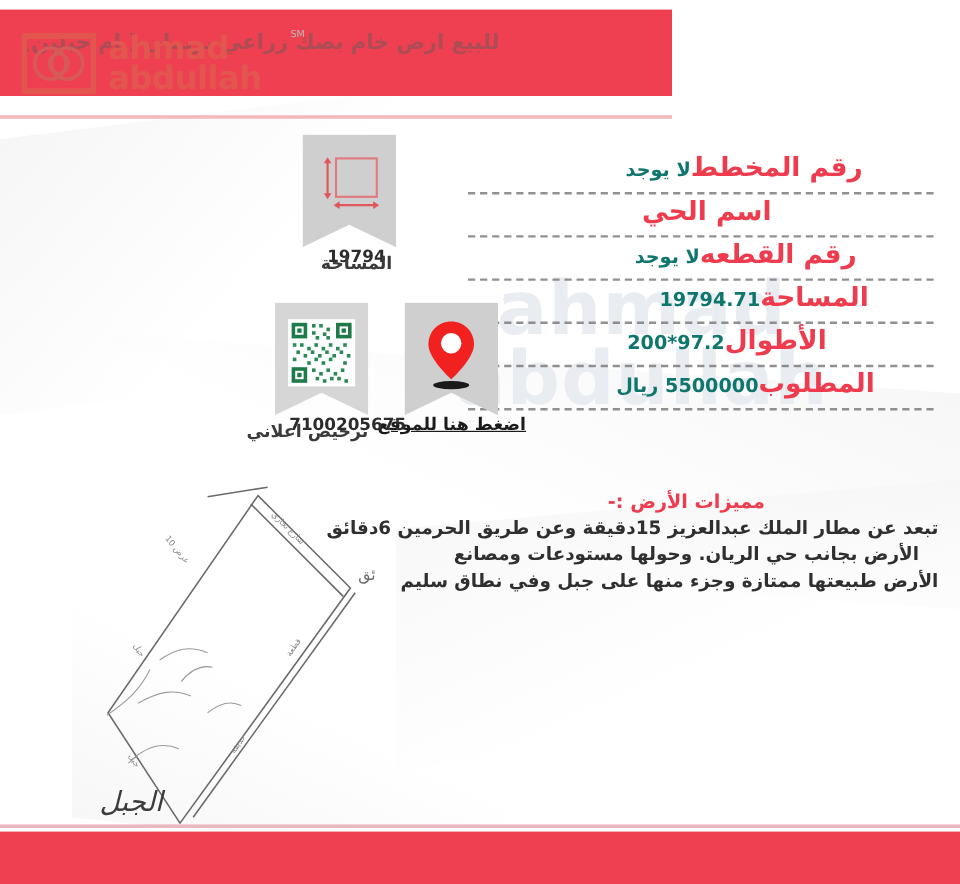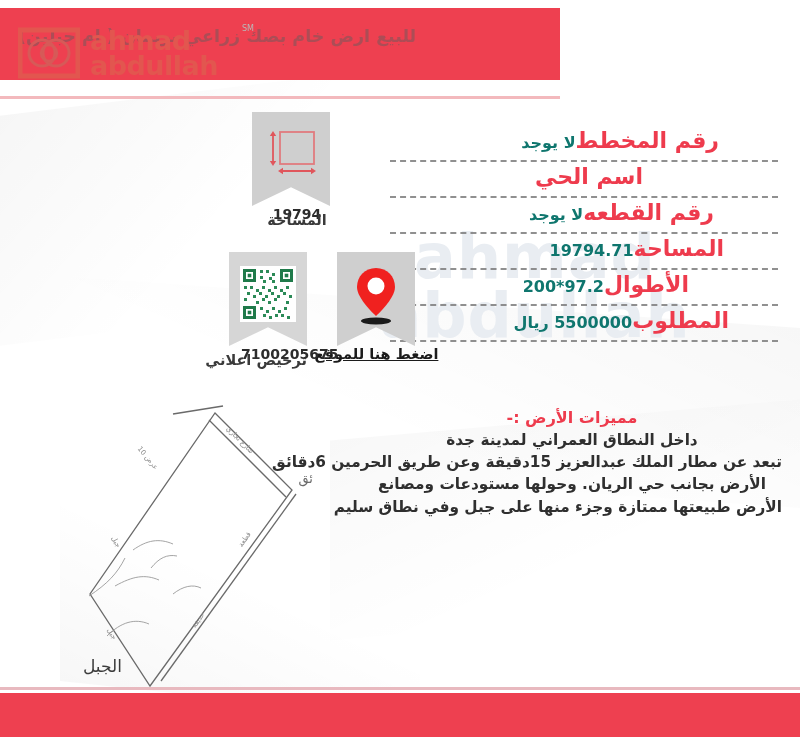--- a/index.html
+++ b/index.html
@@ -267,22 +267,23 @@
     z-index: 2;
   }
   #sketch svg { display: block; }
   .sk-label {
     position: absolute;
     font-family: "DejaVu Sans", "Liberation Sans", sans-serif;
     color: #4a4a4a;
   }
   #label-mountain {
     left: 28px; top: 258px;
-    font-size: 17px;
+    font-size: 23px;
     color: #3c3c3c;
+    font-style: italic;
   }
 
   
   #footer-line {
     position: absolute;
     left: 0; bottom: 47px;
     width: 800px; height: 3px;
     background: #e8b9bf;
     z-index: 6;
   }
@@ -472,21 +473,20 @@
     <div class="trow r-price">
       <span class="tlabel">المطلوب</span>
       <span class="tvalue">5500000 ريال</span>
     </div>
     <div class="tdivider"></div>
   </div>
 
   <div id="features">
     <div id="features-title">مميزات الأرض :-</div>
     <div id="features-body">
-      <p>داخل النطاق العمراني لمدينة جدة</p>
       <p>تبعد عن مطار الملك عبدالعزيز 15دقيقة وعن طريق الحرمين 6دقائق</p>
       <p>الأرض بجانب حي الريان. وحولها مستودعات ومصانع</p>
       <p>الأرض طبيعتها ممتازة وجزء منها على جبل وفي نطاق سليم</p>
     </div>
   </div>
 
   <div id="sketch">
     <svg width="310" height="300" viewBox="0 0 310 300">
       <g fill="none" stroke="#6a6a6a" stroke-width="1.3">
         <path d="M160 15 L237 92 L95 288 L35 196 Z"></path>

